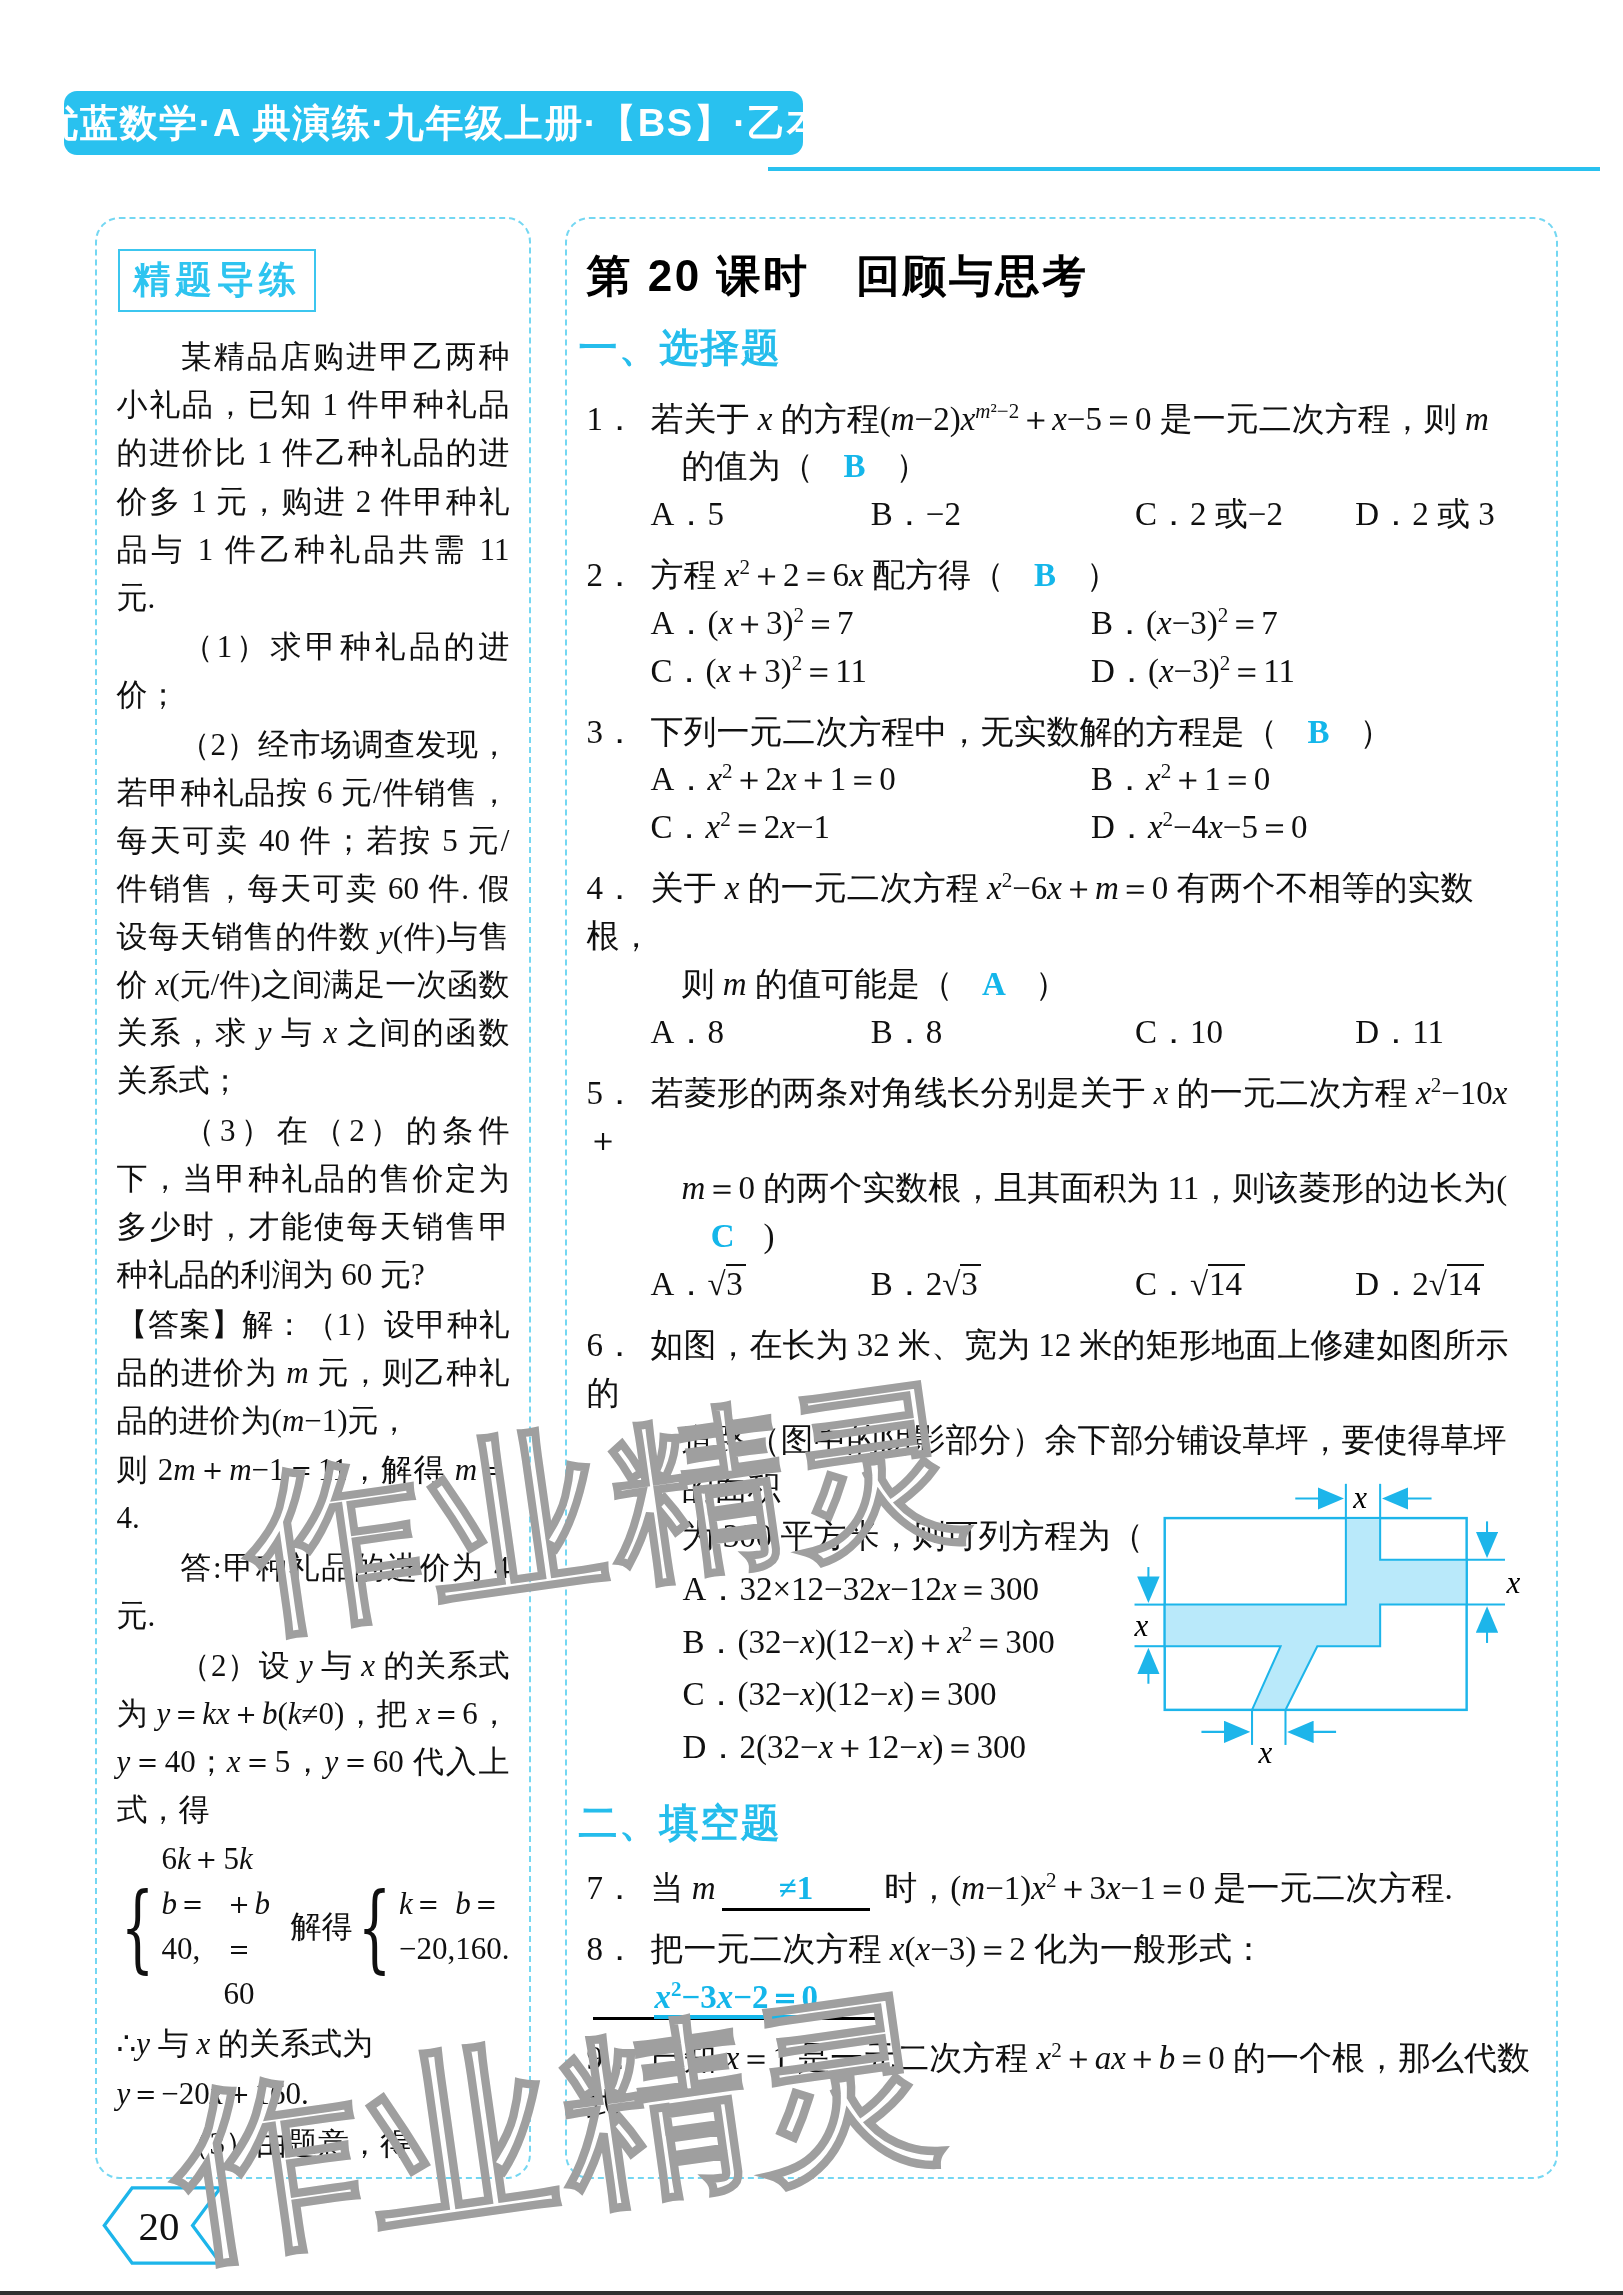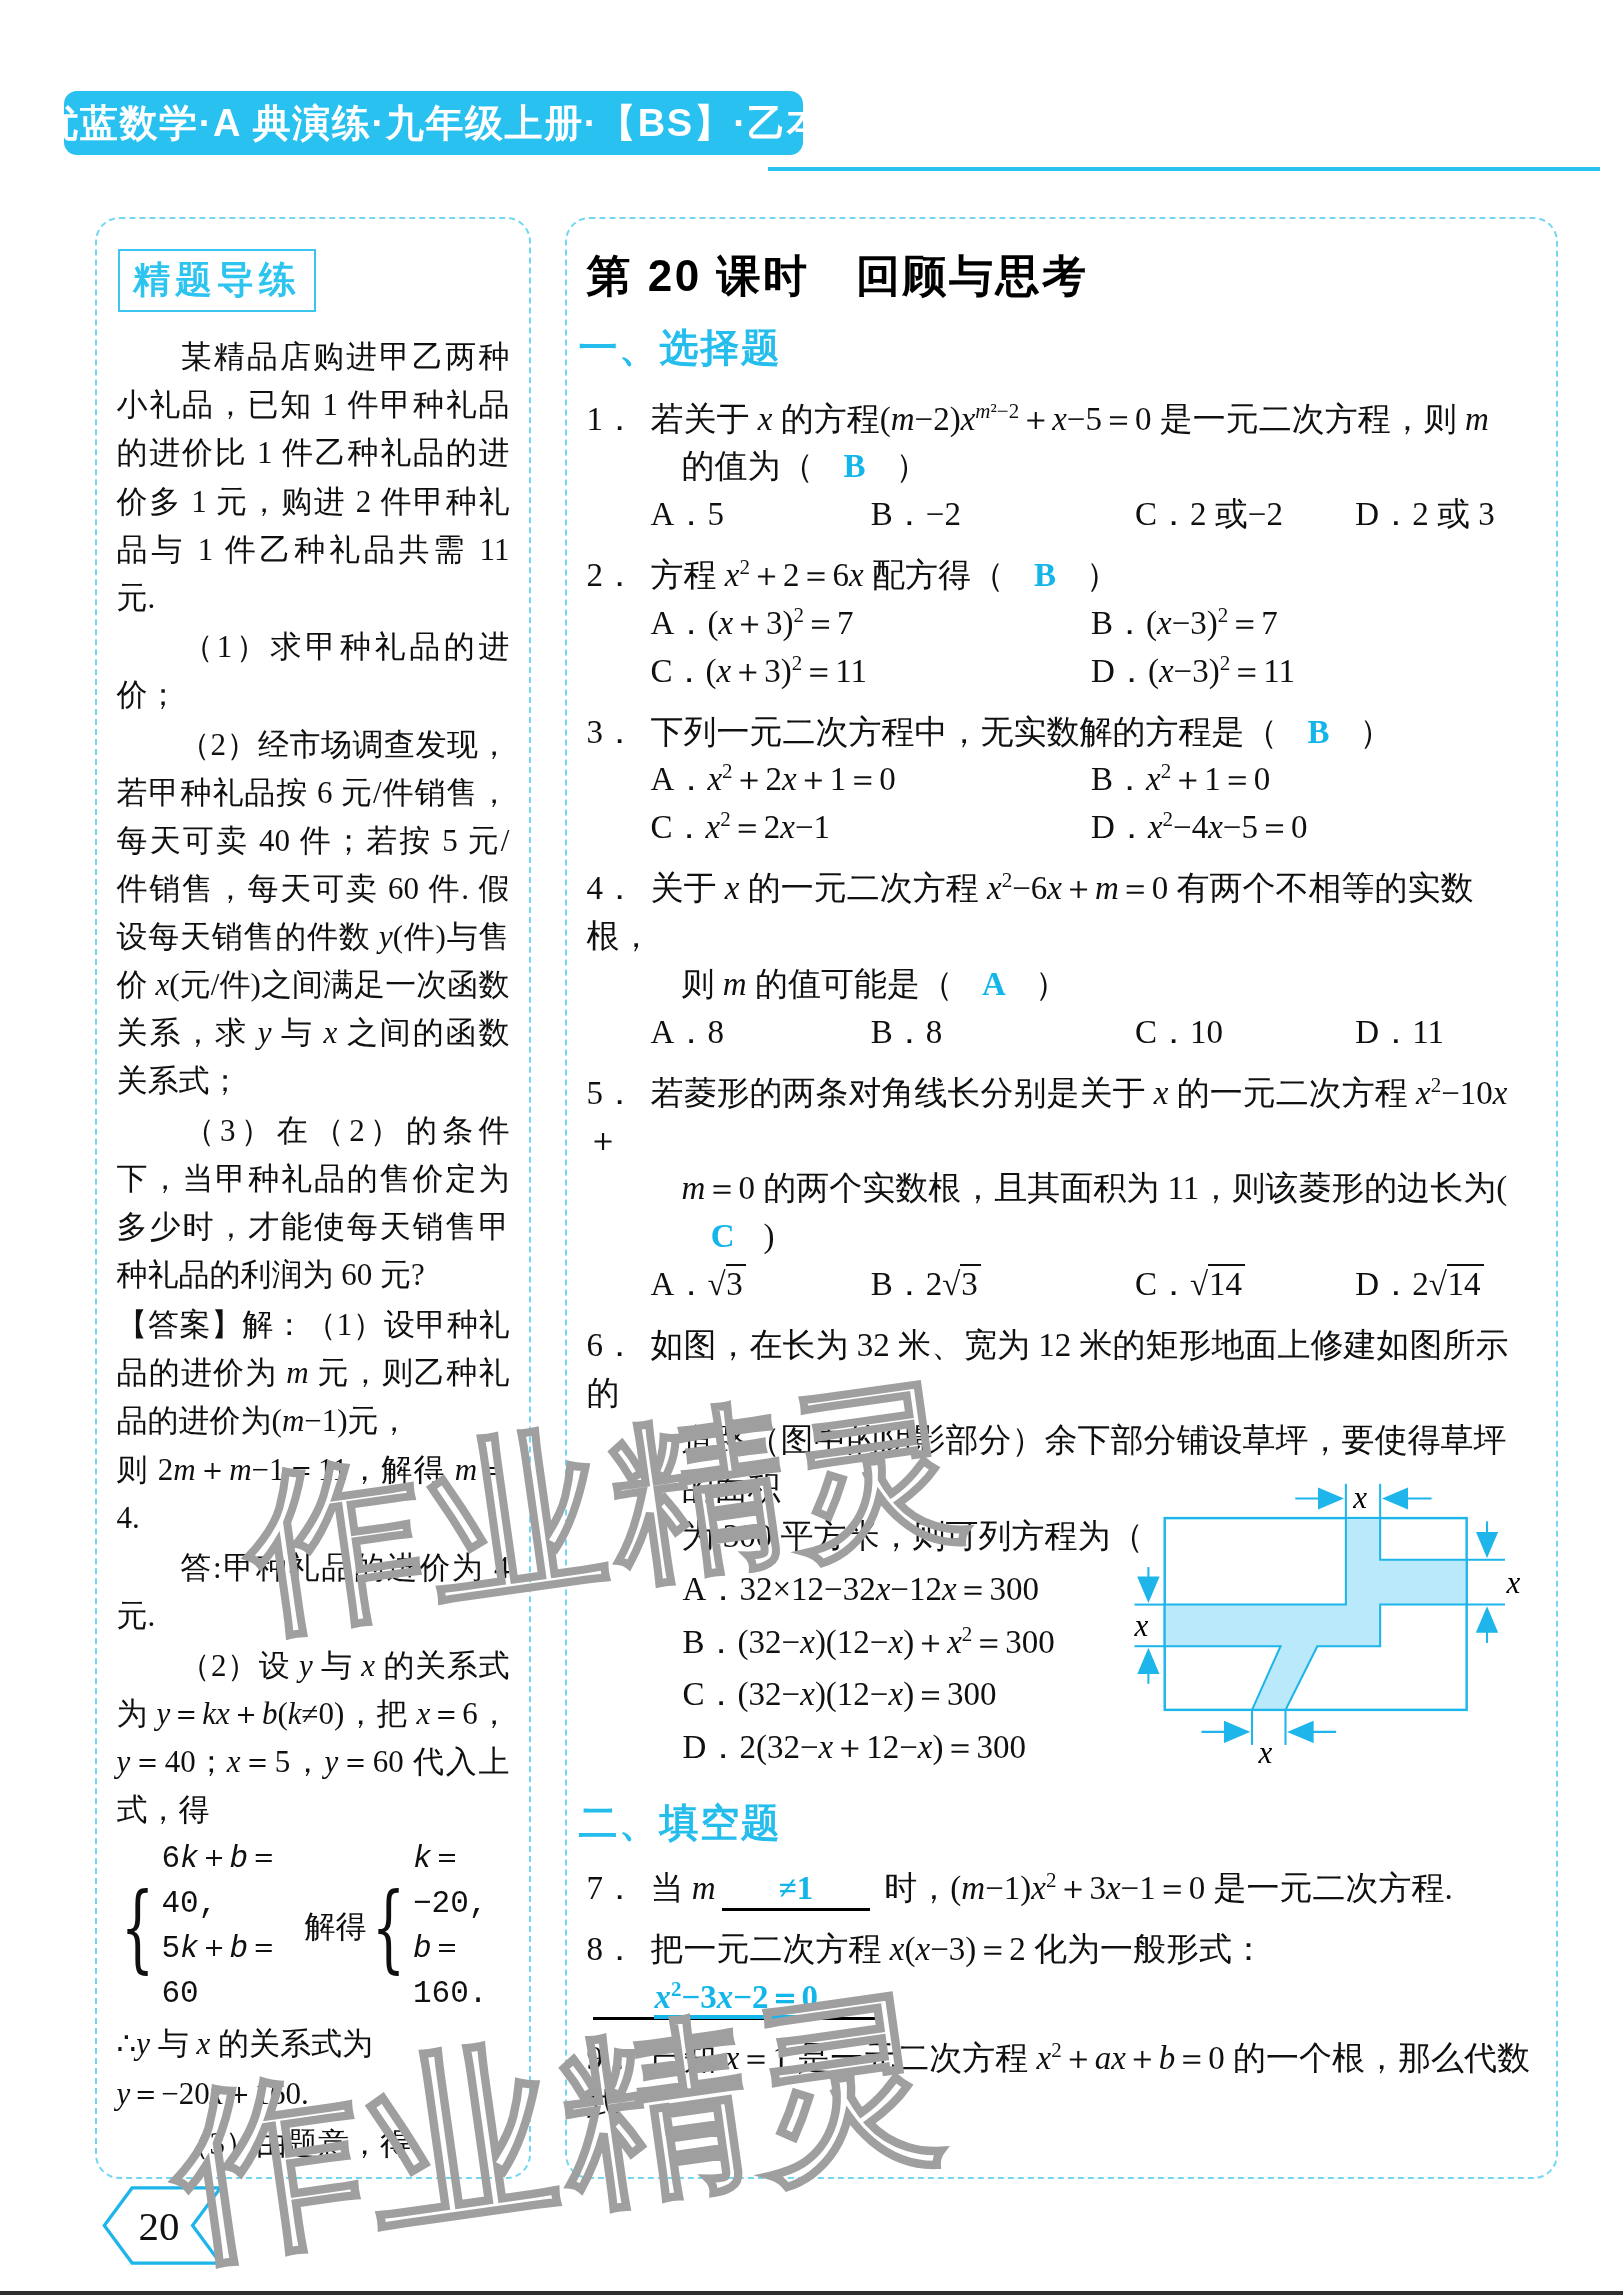--- a/index.html
+++ b/index.html
@@ -30,21 +30,21 @@
     font-family:"Liberation Sans",sans-serif;font-weight:bold;font-size:37px;
     padding:4.9px 13px;letter-spacing:4.9px;margin:1.6px 0 21px 1.6px;background:#fff;
   }
   .sb-p{font-size:31px;line-height:1.55;text-align:justify;margin:0 0 1.6px 0;}
   .ind{display:inline-block;width:62px;}
   .cases-wrap{display:flex;align-items:center;font-size:31px;line-height:1.45;margin:3.3px 0;}
   .brace{
     font-family:"DejaVu Serif",serif;font-size:96px;font-weight:200;line-height:1;
     transform:scaleX(.55);display:inline-block;margin:0 -6.5px 0 -9.8px;color:#101010;
   }
-  .eqs{display:flex;flex-direction:column;font-family:Liberation Mono, monospace;}
+  .eqs{display:flex;}
   .cmid{margin:0 1.6px 0 8.2px;white-space:nowrap;}
   
   .title{
     font-family:"Liberation Sans",sans-serif;font-weight:bold;
     font-size:44px;letter-spacing:2.5px;margin:4.9px 0 14.7px 0;color:#000;
   }
   .sechead{
     font-family:"Liberation Sans",sans-serif;font-weight:bold;font-size:39px;
     color:#25bdec;margin:14.7px 0 21px -8.2px;letter-spacing:1.6px;
   }

